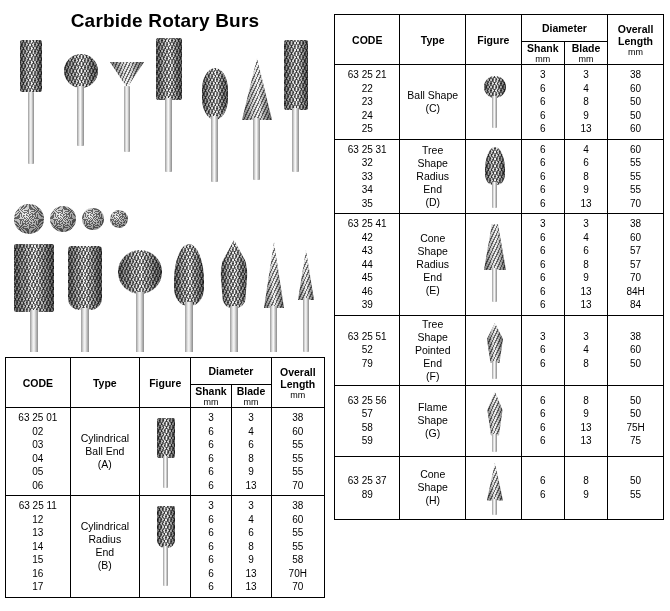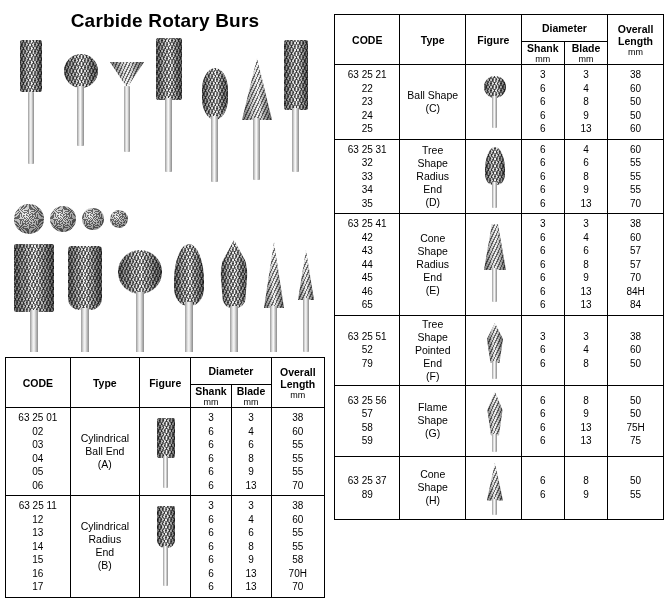--- a/index.html
+++ b/index.html
@@ -425,21 +425,21 @@
     </tr>
 
     <tr>
       <td class="code-cell">
         <div>63 25 41</div>
         <div>42</div>
         <div>43</div>
         <div>44</div>
         <div>45</div>
         <div>46</div>
-        <div>65</div>
+        <div>39</div>
       </td>
       <td class="type-cell">
         <div>Cone</div>
         <div>Shape</div>
         <div>Radius</div>
         <div>End</div>
         <div>(E)</div>
       </td>
       <td class="fig-cell">
         <div class="fig-wrap" style="height:92px;">

